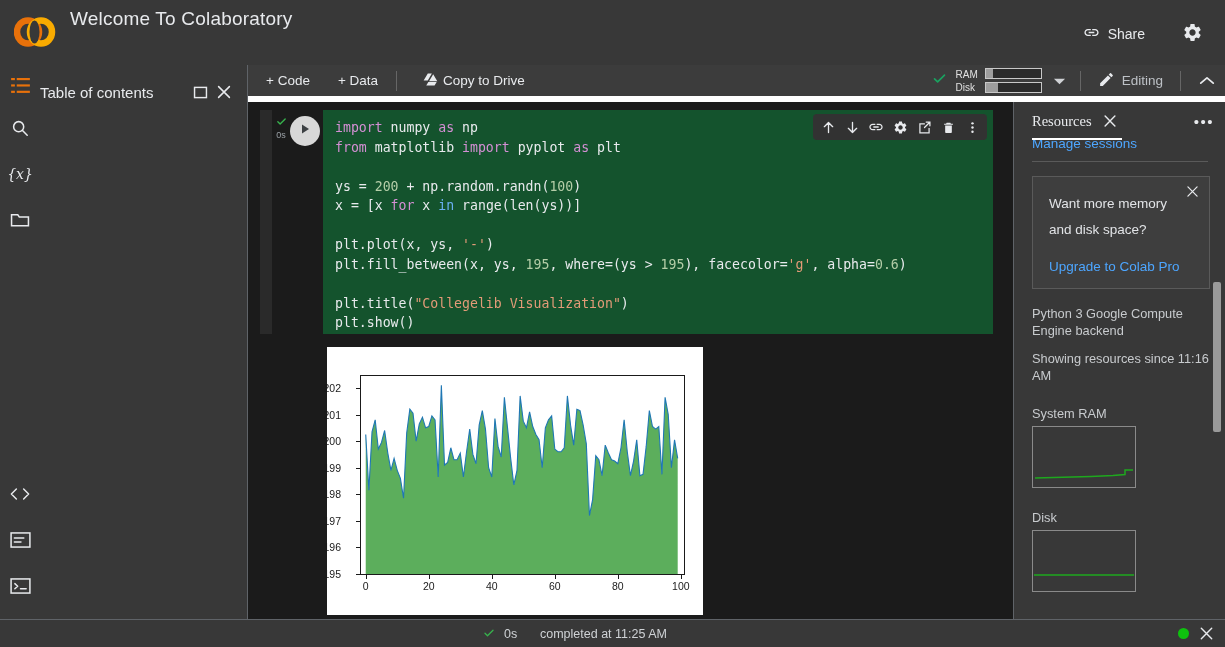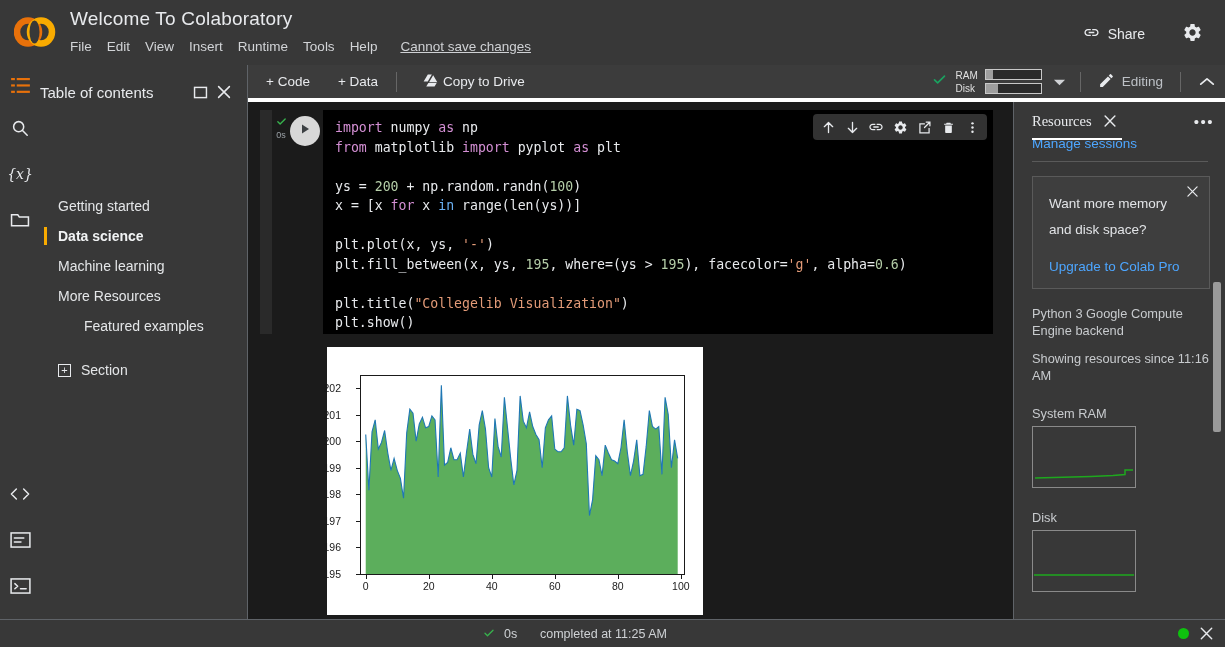--- a/index.html
+++ b/index.html
@@ -17,21 +17,21 @@
   .nb-title { position:absolute; left:70px; top:8px; font-size:19px; color:#e8eaed; letter-spacing:.2px; }
   .menubar { position:absolute; left:70px; top:39px; display:flex; align-items:center; gap:15px; }
   .menubar .mi { font-size:13.5px; color:#d2d4d7; cursor:pointer; }
   .cannot-save { font-size:13.5px; color:#cfd1d4; text-decoration:underline; margin-left:8px; cursor:pointer; }
   .share-btn { position:absolute; right:72px; top:20px; display:flex; align-items:center; gap:8px;
                color:#e8eaed; font-size:14px; cursor:pointer; padding:4px 8px; border-radius:4px; }
   .gear-top { position:absolute; right:22px; top:22px; cursor:pointer; }
 
   
   .toolbar { position:absolute; left:248px; top:65px; width:977px; height:37px;
-             background:#3c3c3c; border-bottom:4px solid #ffffff; display:flex; align-items:center; }
+             background:#3c3c3c; border-bottom:6px solid #ffffff; display:flex; align-items:center; }
   .tb-btn { display:flex; align-items:center; gap:5px; font-size:13.5px; color:#e8eaed;
             padding:4px 10px; margin-left:8px; border-radius:4px; cursor:pointer; }
   .tb-sep { width:1px; height:20px; background:#666; margin:0 8px; }
   .tb-right { margin-left:auto; display:flex; align-items:center; height:100%; }
   .ram-disk { display:flex; align-items:center; gap:7px; padding:0 6px; cursor:pointer; border-radius:4px;}
   .rd-labels { display:flex; flex-direction:column; font-size:10px; color:#e0e0e0; line-height:13px; }
   .rd-bars { display:flex; flex-direction:column; gap:3px; }
   .rd-bar { width:57px; height:11px; border:1px solid #c8c8c8; background:#2b2b2b; position:relative; }
   .rd-bar i { display:block; height:100%; background:#9e9e9e; }
   .caret-dn { margin-left:4px; cursor:pointer; }
@@ -65,21 +65,21 @@
   
   .notebook { position:absolute; left:248px; top:102px; width:765px; height:517px; background:#1b1b1b; overflow:hidden; }
   .cell { position:absolute; left:12px; top:8px; width:733px; }
   .cell-gutter { position:absolute; left:0; top:0; width:12px; height:224px; background:#2a2a2a; }
   .run-col { position:absolute; left:0; top:0; width:42px; height:224px; display:flex;
              flex-direction:column; align-items:center; }
   .run-check { margin-top:6px; color:#37b24d; font-size:13px; line-height:12px; }
   .run-time { font-size:9px; color:#9aa0a6; margin-top:1px; }
   .run-btn { position:absolute; left:30px; top:6px; width:30px; height:30px; border-radius:50%;
              background:#d8d8d8; display:flex; align-items:center; justify-content:center; cursor:pointer; }
-  .code-area { position:absolute; left:63px; top:0; width:670px; height:224px; background:#000000; }
+  .code-area { position:absolute; left:63px; top:0; width:670px; height:224px; background:#14532d; }
   pre.code { font-family:"DejaVu Sans Mono", monospace; font-size:13.2px; line-height:19.5px;
              color:#e8eaed; padding:8px 10px 0 12px; white-space:pre; }
   .k  { color:#d48fd4; }  
   .n  { color:#b5cea8; }  
   .s  { color:#e39b78; }  
   .in { color:#6ab0f3; }  
   .celltools { position:absolute; right:6px; top:4px; height:26px; background:#323232; border-radius:4px;
                display:flex; align-items:center; gap:2px; padding:0 4px; }
   .celltools span { width:22px; height:22px; display:flex; align-items:center; justify-content:center;
                     cursor:pointer; border-radius:3px; }
@@ -141,30 +141,20 @@
 
   <div class="header">
     <div class="logo">
       <svg width="42" height="32" viewBox="0 0 42 32">
         <ellipse cx="14" cy="16" rx="11" ry="11.5" fill="none" stroke="#e8710a" stroke-width="6.5"></ellipse>
         <ellipse cx="27" cy="16" rx="11" ry="11.5" fill="none" stroke="#f9ab00" stroke-width="6.5"></ellipse>
         <ellipse cx="20.5" cy="16" rx="5" ry="11.5" fill="#383838"></ellipse>
       </svg>
     </div>
     <div class="nb-title">Welcome To Colaboratory</div>
-    <div class="menubar">
-      <span class="mi">File</span>
-      <span class="mi">Edit</span>
-      <span class="mi">View</span>
-      <span class="mi">Insert</span>
-      <span class="mi">Runtime</span>
-      <span class="mi">Tools</span>
-      <span class="mi">Help</span>
-      <span class="cannot-save">Cannot save changes</span>
-    </div>
     <div class="share-btn">
       <span>
         <svg width="17" height="17" viewBox="0 0 24 24" fill="#e8eaed">
           <path d="M3.9 12c0-1.71 1.39-3.1 3.1-3.1h4V7H7c-2.76 0-5 2.24-5 5s2.24 5 5 5h4v-1.9H7c-1.71 0-3.1-1.39-3.1-3.1zM8 13h8v-2H8v2zm9-6h-4v1.9h4c1.71 0 3.1 1.39 3.1 3.1s-1.39 3.1-3.1 3.1h-4V17h4c2.76 0 5-2.24 5-5s-2.24-5-5-5z"></path>
         </svg>
       </span>
       <span>Share</span>
     </div>
     <div class="gear-top">
       <span>
@@ -242,31 +232,20 @@
           <svg width="17" height="17" viewBox="0 0 20 20" fill="none" stroke="#e8eaed" stroke-width="1.7">
             <rect x="3" y="4" width="14" height="12"></rect>
           </svg>
         </span>
         <span>
           <svg width="18" height="18" viewBox="0 0 20 20" fill="none" stroke="#e8eaed" stroke-width="1.7" stroke-linecap="round">
               <path d="M4 4l12 12M16 4L4 16"></path>
             </svg>
         </span>
       </span>
-    </div>
-    <div class="toc-list">
-      <div class="toc-item">Getting started</div>
-      <div class="toc-item active">Data science</div>
-      <div class="toc-item">Machine learning</div>
-      <div class="toc-item">More Resources</div>
-      <div class="toc-item sub">Featured examples</div>
-      <div class="toc-section">
-        <span class="plus-box">+</span>
-        <span>Section</span>
-      </div>
     </div>
   </div>
 
   <div class="rail">
     <div class="ri" style="height:40px;">
       <svg width="19" height="15" viewBox="0 0 20 16" fill="#e8710a">
         <rect x="0" y="0" width="4" height="2.3"></rect>
           <rect x="6" y="0" width="14" height="2.3"></rect>
         <rect x="0" y="6.8" width="4" height="2.3"></rect>
           <rect x="6" y="6.8" width="14" height="2.3"></rect>

